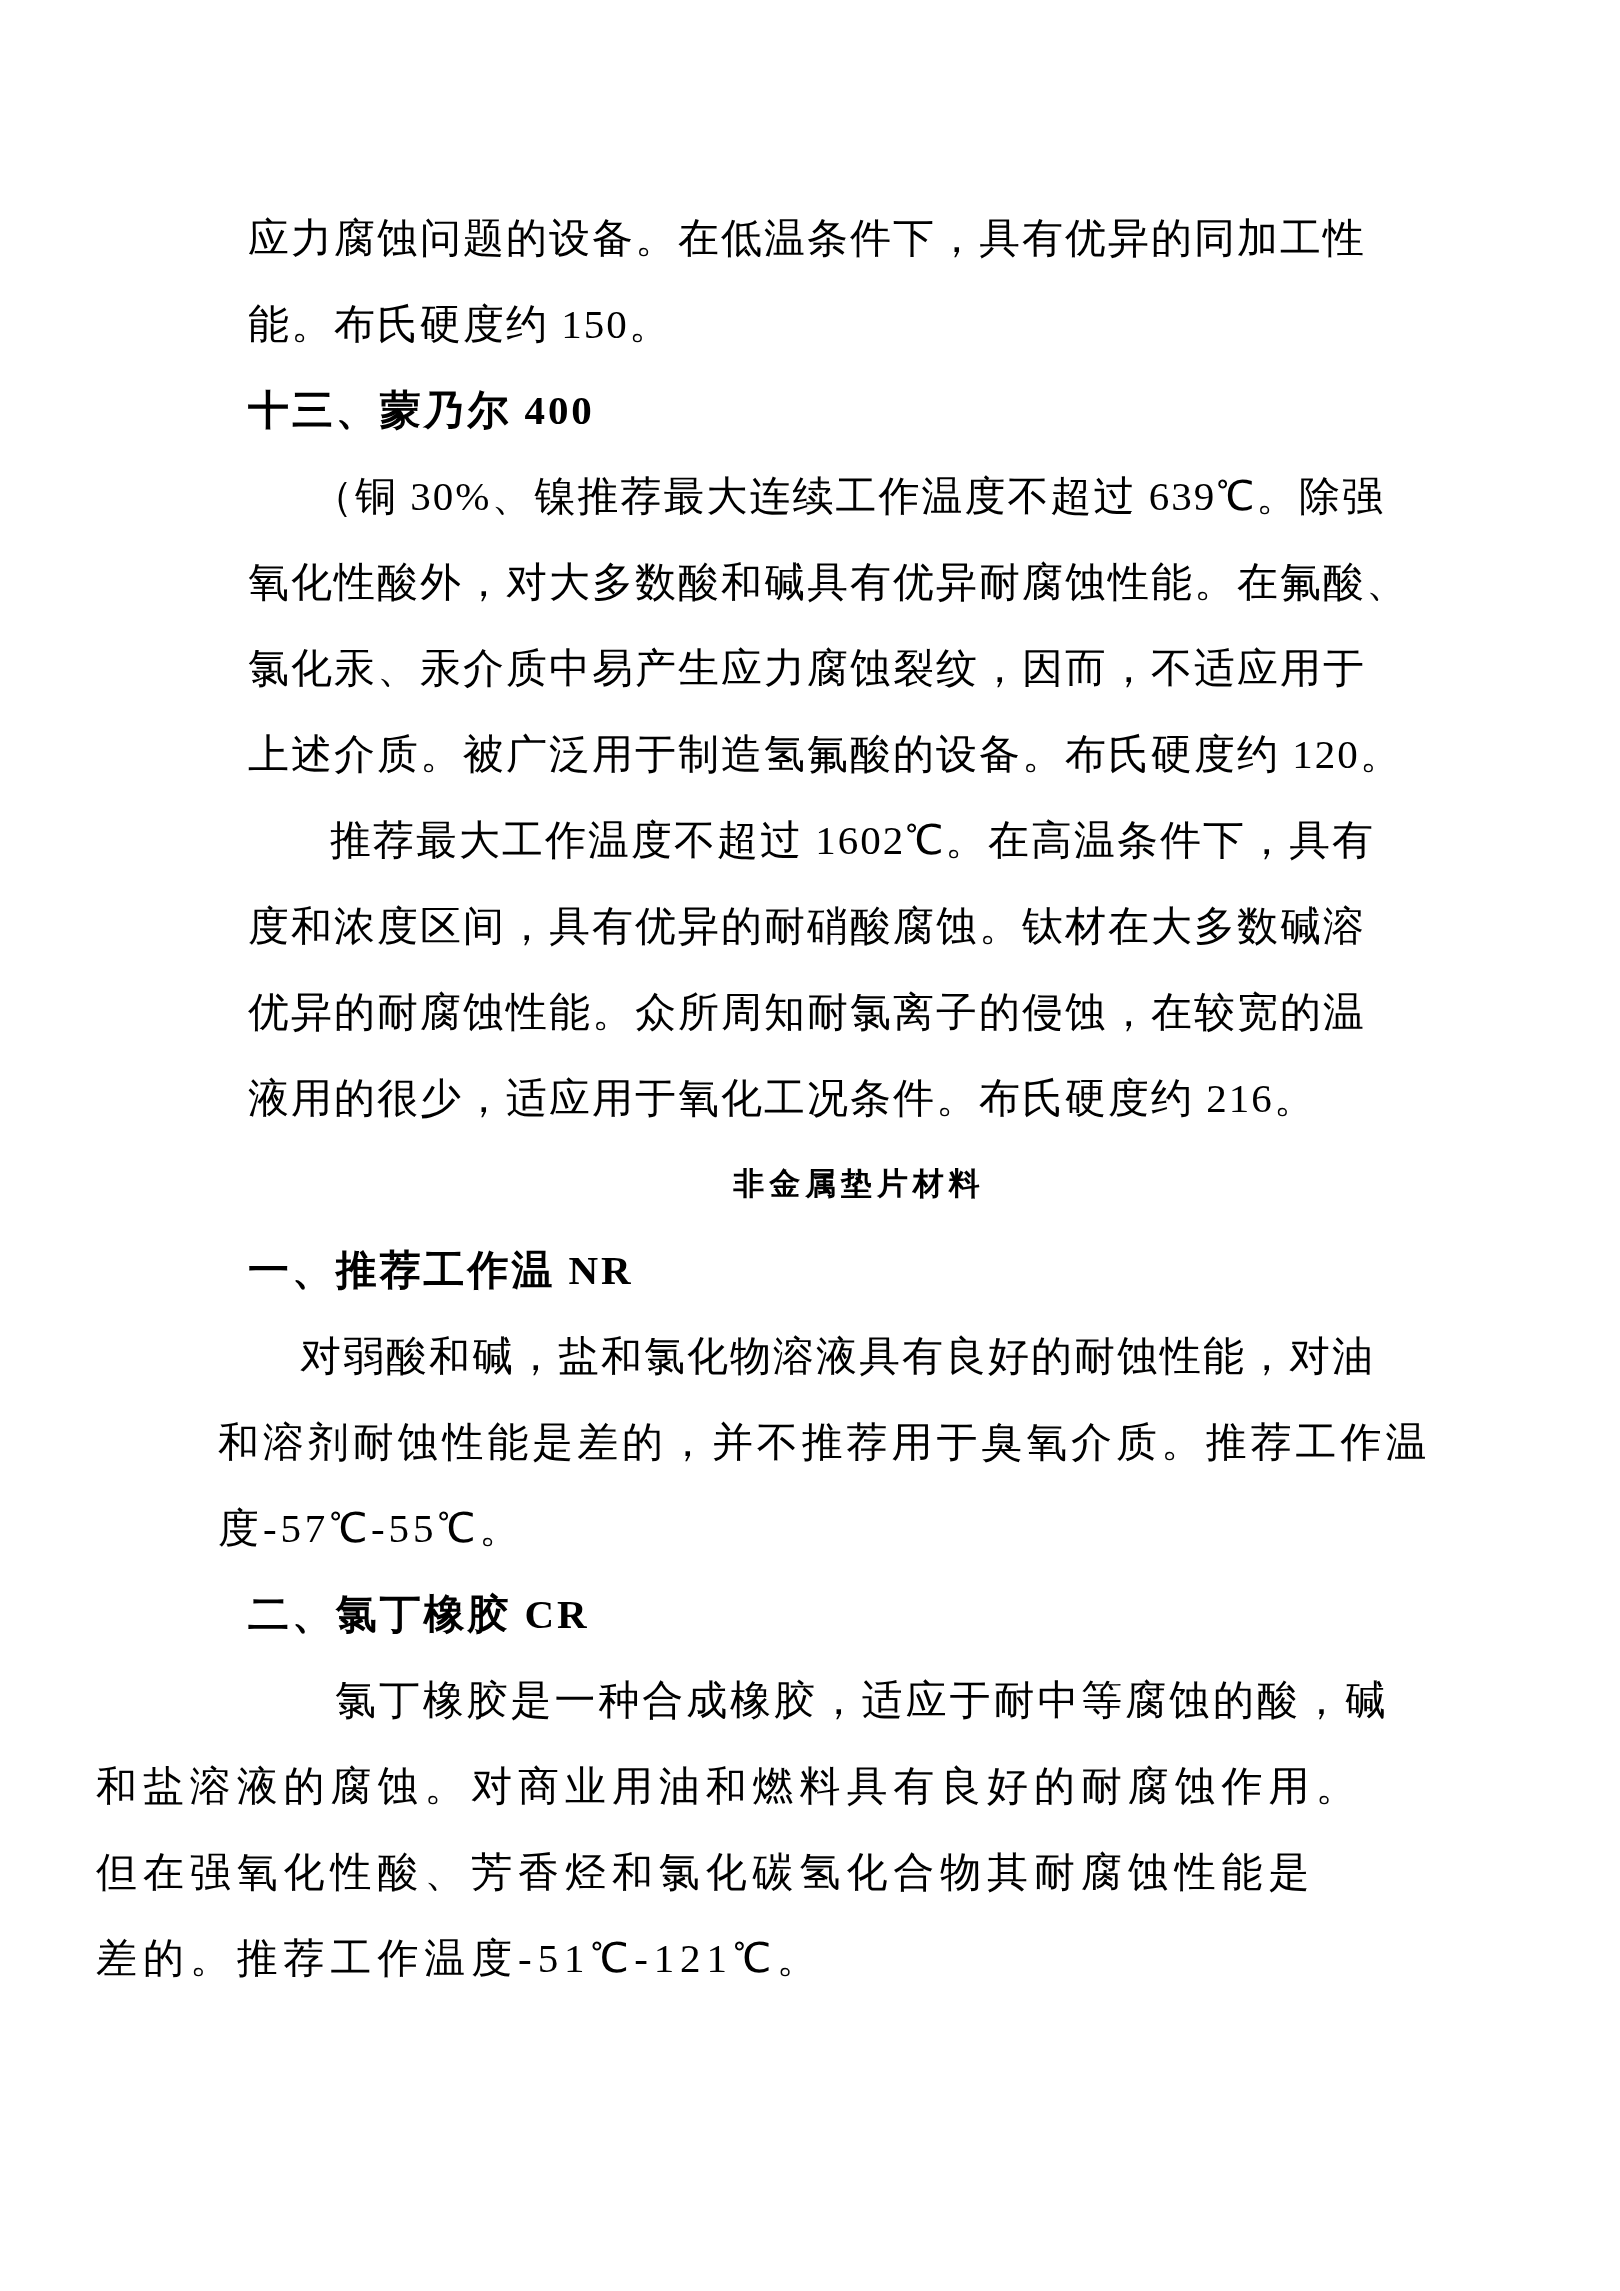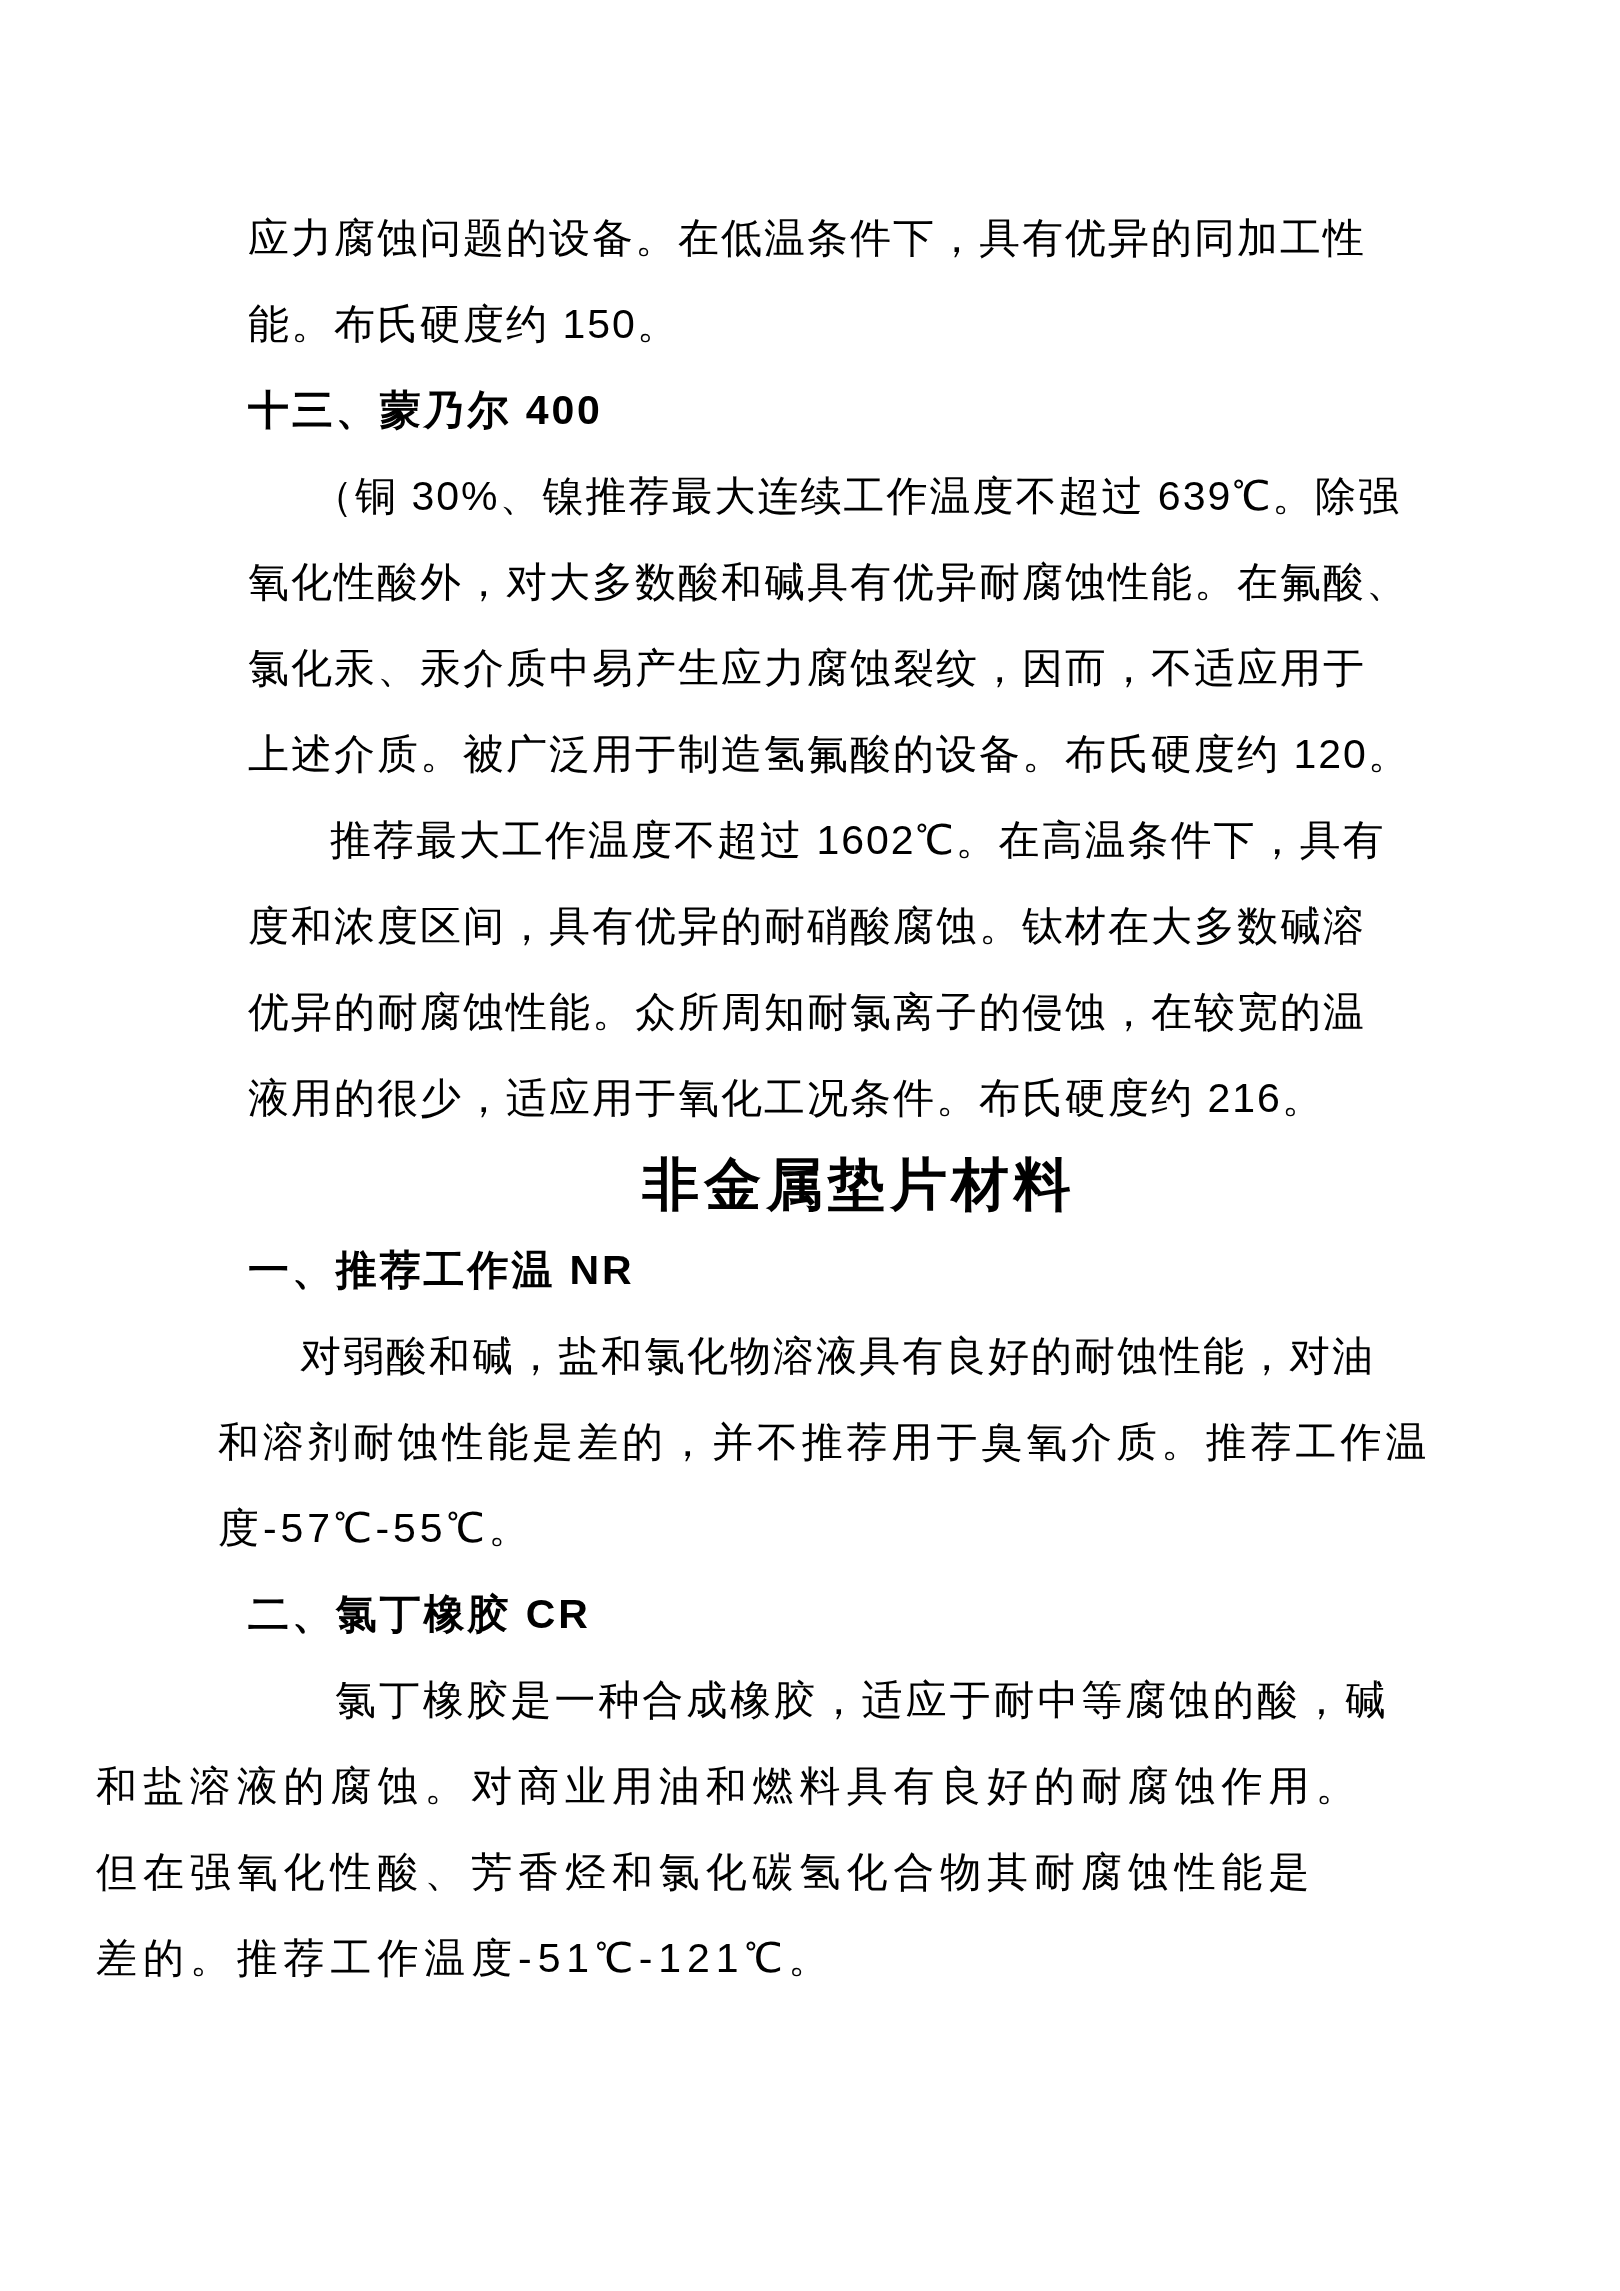--- a/index.html
+++ b/index.html
@@ -6,21 +6,21 @@
     margin: 0;
     padding: 0;
     background: #ffffff;
   }
   .page {
     position: relative;
     width: 1620px;
     height: 2292px;
     background: #ffffff;
     overflow: hidden;
-    font-family: Liberation Sans, sans-serif;
+    font-family: Liberation Serif, serif;
     color: #000000;
     padding-top: 195px;
     box-sizing: border-box;
   }
   .ln {
     height: 86px;
     line-height: 86px;
     white-space: nowrap;
     font-size: 41px;
     letter-spacing: 2px;
@@ -33,21 +33,21 @@
   .m-std   { margin-left: 248px; }
   .m-ind   { margin-left: 330px; }
   .m-paren { margin-left: 312px; }
   .m-nr1   { margin-left: 300px; }
   .m-nr    { margin-left: 218px; letter-spacing: 3.9px; }
   .m-cr1   { margin-left: 335px; letter-spacing: 2.9px; }
   .m-cr    { margin-left: 96px; letter-spacing: 5.9px; }
   .title-line {
     text-align: center;
     font-weight: bold;
-    font-size: 57px;
+    font-size: 31px;
     letter-spacing: 4.9px;
     padding-left: 98px;
   }
 </style>
 </head>
 <body>
 
 <div class="page">
 
   <div>

